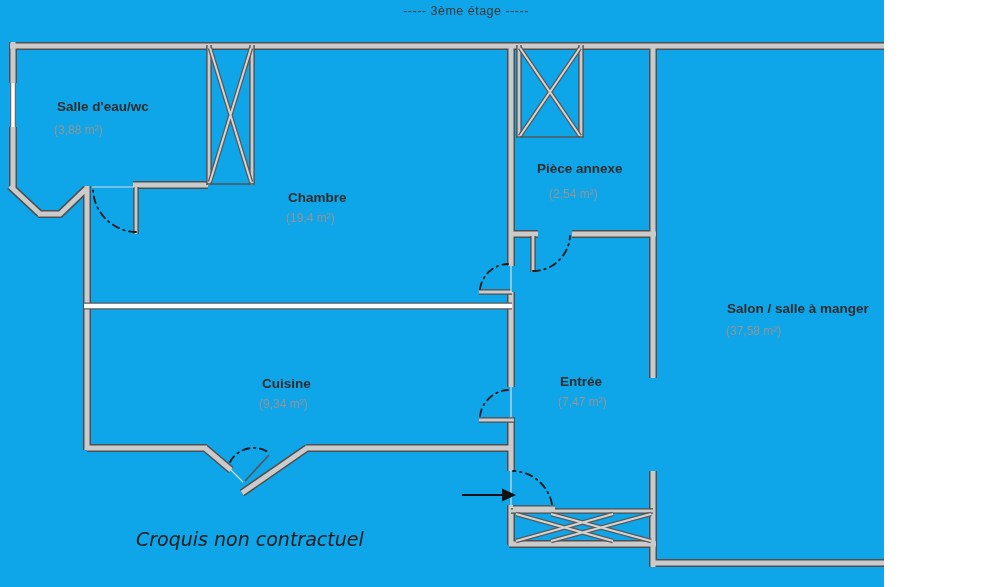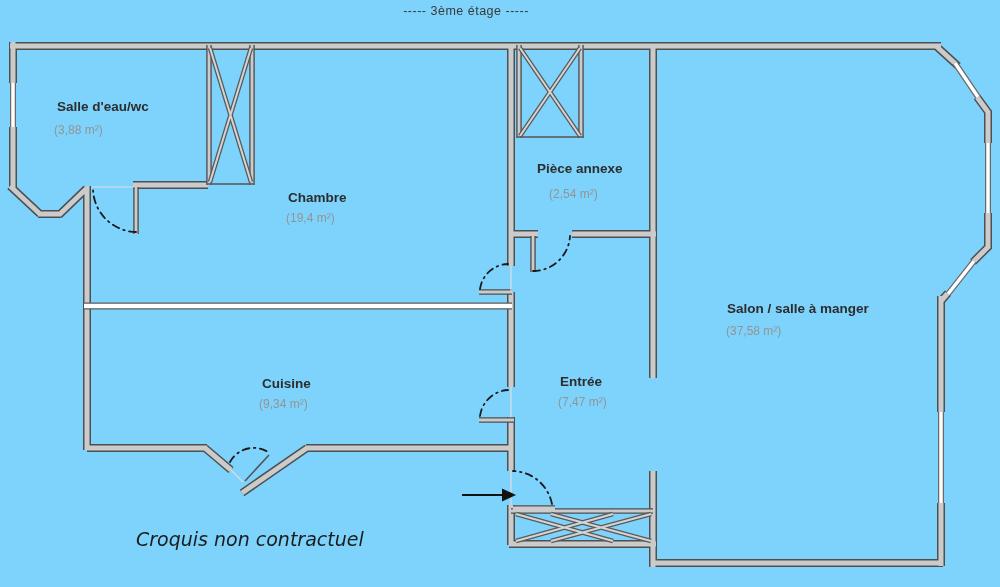--- a/index.html
+++ b/index.html
@@ -1,19 +1,19 @@
 <!DOCTYPE html>
 <html><head>
 <meta charset="utf-8">
 <style>
   html,body{margin:0;padding:0;background:#ffffff;}
   .stage{
     position:relative;
-    width:1000px;height:587px;
-    background:#7dd3fc;
+    width:884px;height:587px;
+    background:#0ea5e9;
     font-family:"Liberation Sans", sans-serif;
     overflow:hidden;
   }
   svg{display:block;}
   .plan-title{
     font-family:"Liberation Sans", sans-serif;
     font-size:12.5px;
     fill:#3a3a3a;
     letter-spacing:0.5px;
   }

